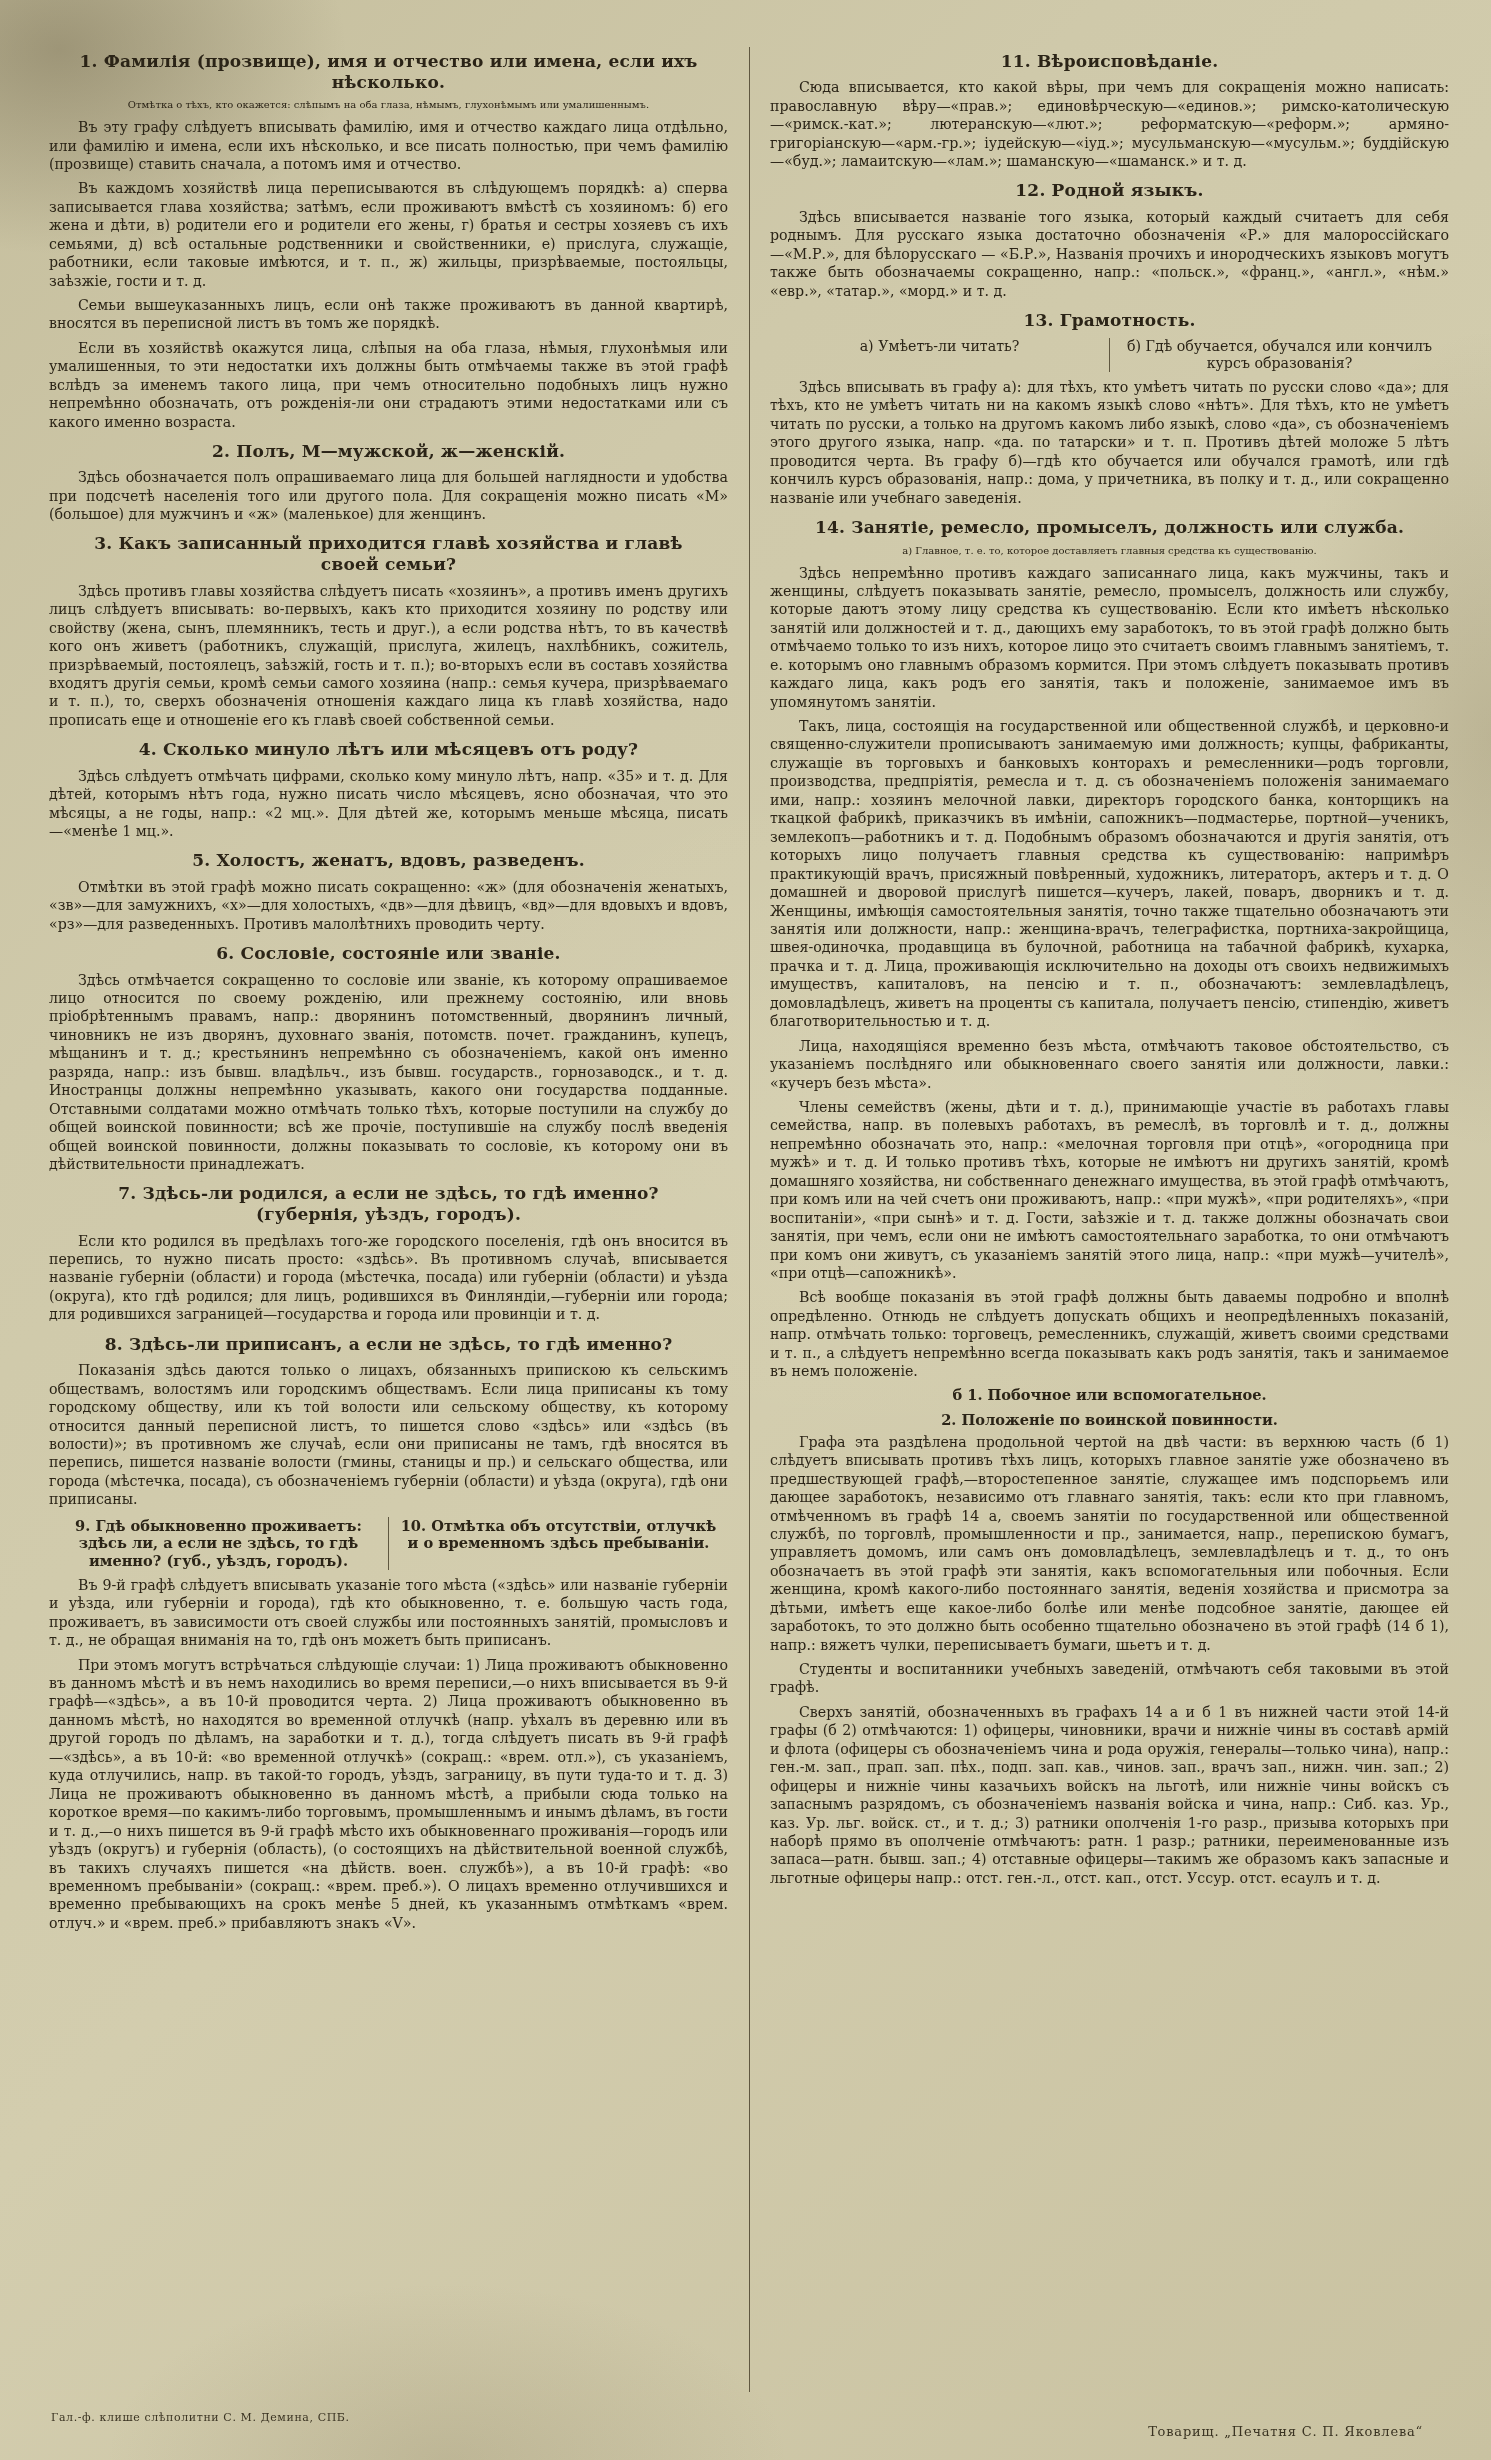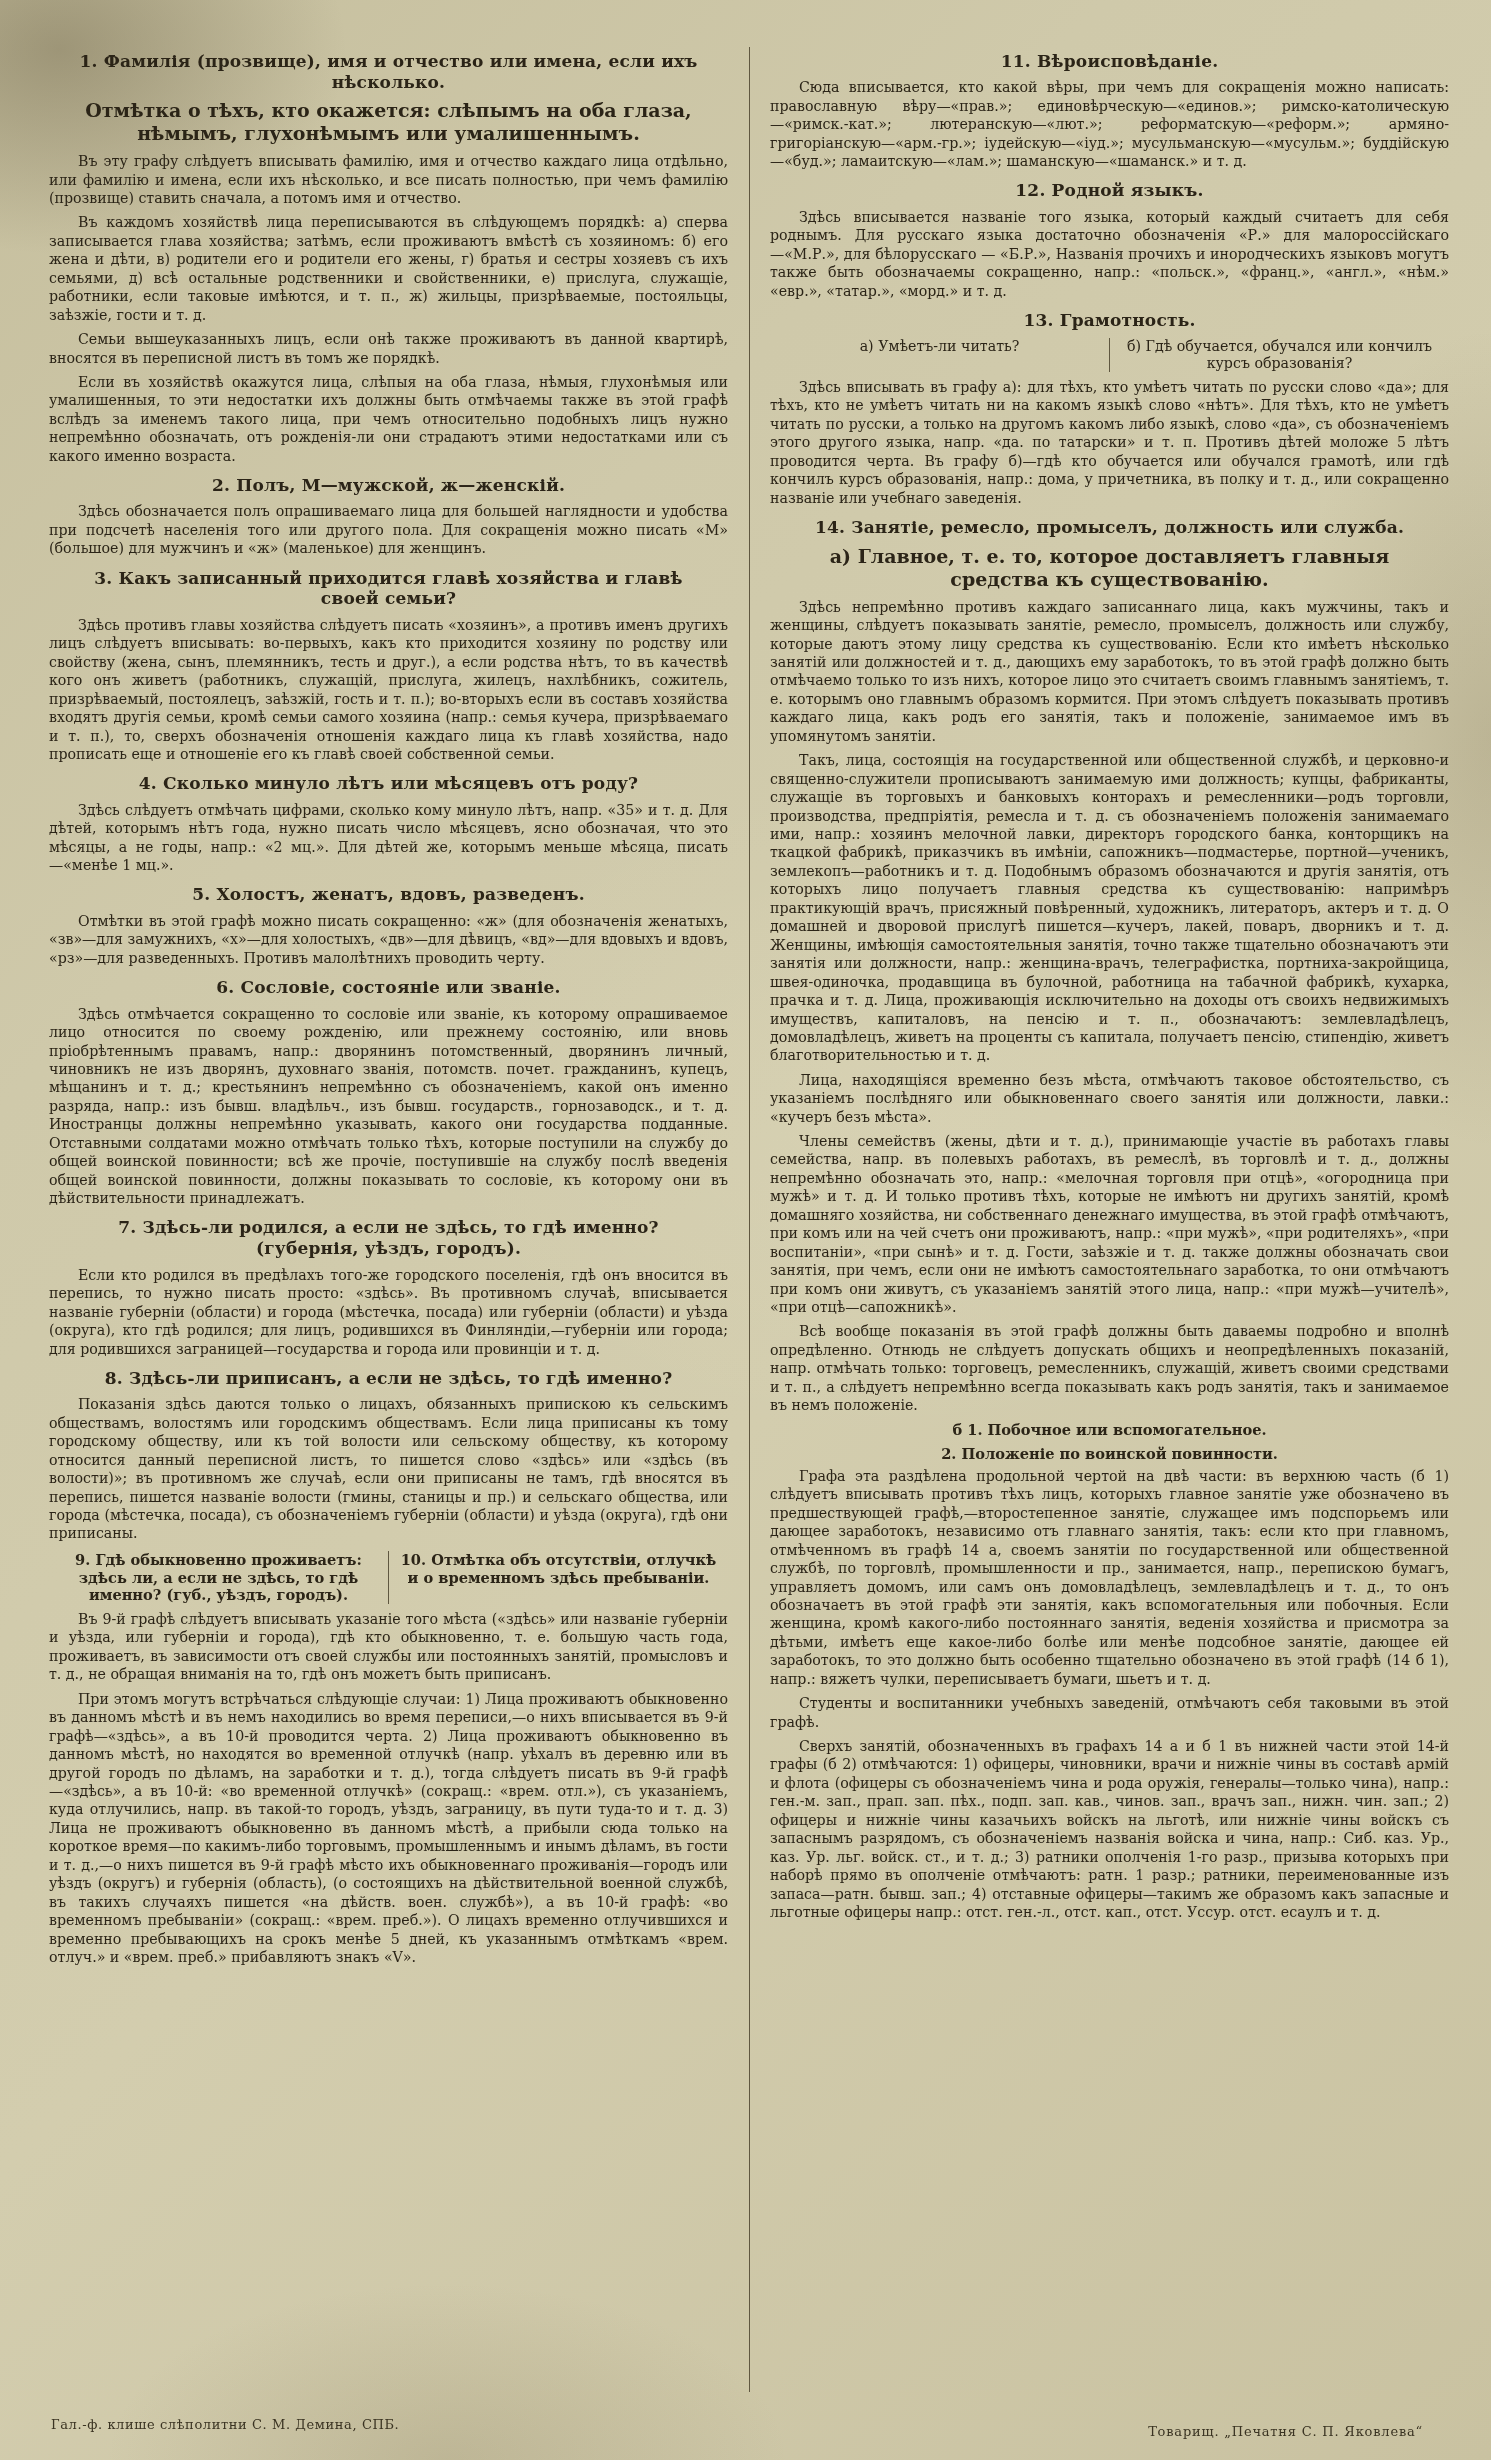--- a/index.html
+++ b/index.html
@@ -25,36 +25,36 @@
   .col{width:679px;flex:0 0 679px;}
   .col-divider{
     flex:0 0 1px;width:1px;background:#5f5740;margin:5.9px 20.5px 9.8px 20.5px;
   }
   .sec{margin-bottom:5.9px;}
   h3.sec-h{
     font-size:17px;line-height:1.22;text-align:center;font-weight:bold;
     margin:9.8px 25px 6.8px 25px;letter-spacing:0.2px;
   }
   .sec-sub{
-    font-size:19px;line-height:1.22;text-align:center;font-weight:bold;
+    font-size:10px;line-height:1.22;text-align:center;font-weight:normal;
     margin:3.9px 29px 6.8px 29px;
   }
   p.para{
     font-size:14.2px;line-height:1.30;text-align:justify;
     margin:0 0 5.9px 0;text-indent:29px;
   }
   .split{display:flex;margin:7.8px 0 5.9px 0;}
   .split .cell{flex:1 1 50%;font-weight:bold;font-size:14.6px;line-height:1.22;text-align:center;padding:0 7.8px;}
   .split .cell + .cell{border-left:1px solid #5f5740;}
   .dual{display:flex;margin:2px 0 5.9px 0;}
   .dual .cell{flex:1 1 50%;font-weight:normal;font-size:14.2px;line-height:1.22;text-align:center;padding:0 7.8px;}
   .dual .cell + .cell{border-left:1px solid #5f5740;}
   .stacked-sub{font-weight:bold;font-size:14.6px;text-align:center;line-height:1.25;margin:5.9px 19.5px 3.9px 19.5px;}
   .footer-left{
-    position:absolute;left:51px;bottom:29px;font-size:13px;letter-spacing:0.6px;color:#3a3322;
+    position:absolute;left:51px;bottom:37px;font-size:11px;letter-spacing:0.6px;color:#3a3322;
   }
   .footer-right{
     position:absolute;right:68px;bottom:22px;font-size:13px;letter-spacing:0.8px;color:#3a3322;
   }
 </style>
 </head>
 <body>
 
 <div class="paper">
   <div class="content">

